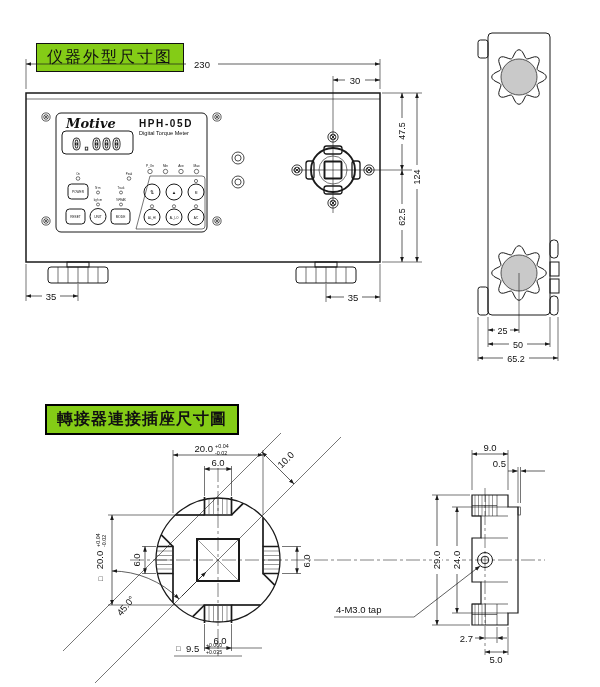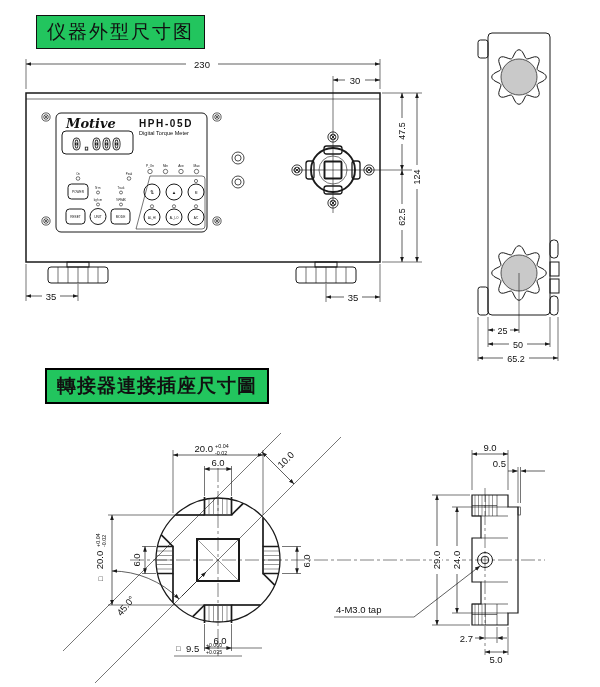--- a/index.html
+++ b/index.html
@@ -1,19 +1,19 @@
 <!DOCTYPE html>
 <html><head>
 <meta charset="utf-8">
 <style>
   html,body{margin:0;padding:0;background:#fff;}
   #page{position:relative;width:600px;height:687px;background:#fff;overflow:hidden;
         font-family:"Liberation Sans",sans-serif;color:#111;}
-  .titlebox{position:absolute;border:1.6px solid #111;background:#22c55e;
-            font-size:19px;letter-spacing:2px;padding:3px 10px;white-space:nowrap;}
+  .titlebox{position:absolute;border:1.6px solid #111;background:#84cc16;
+            font-size:16px;letter-spacing:2px;padding:3px 10px;white-space:nowrap;margin-top:28px;}
   #title2{border:2.6px solid #000;font-weight:bold;letter-spacing:1px;}
   svg{position:absolute;left:0;}
   svg text{font-family:"Liberation Sans",sans-serif;fill:#111;}
   .ln{stroke:#1a1a1a;fill:none;}
   .thin{stroke-width:.6;}
   .med{stroke-width:1;}
   .thick{stroke-width:1.5;}
   .xthick{stroke-width:1.9;}
   .dim{stroke:#1a1a1a;stroke-width:.7;fill:none;}
   .ext{stroke:#1a1a1a;stroke-width:.6;fill:none;}
@@ -28,21 +28,21 @@
   .graycap{fill:#c9c9c9;stroke:#444;stroke-width:.9;}
 </style>
 </head>
 <body>
 
 <div id="page">
 
   <div class="titlebox" id="title1" style="left:36px;top:15px;">
     <span>仪器外型尺寸图</span>
   </div>
-  <div class="titlebox" id="title2" style="left:45px;top:368px;">
+  <div class="titlebox" id="title2" style="left:45px;top:376px;">
     <span>轉接器連接插座尺寸圖</span>
   </div>
 
   <svg style="top:0" width="600" height="380" viewBox="0 0 600 380">
     <defs>
       <marker id="arw" viewBox="0 0 10 10" refX="9.2" refY="5" markerWidth="8" markerHeight="8" orient="auto-start-reverse">
         <path d="M0,1.6 L9.5,5 L0,8.4 Z" fill="#1a1a1a"></path>
       </marker>
       <g id="screwg" class="ln" stroke-width=".7">
         <circle r="4.1"></circle>

